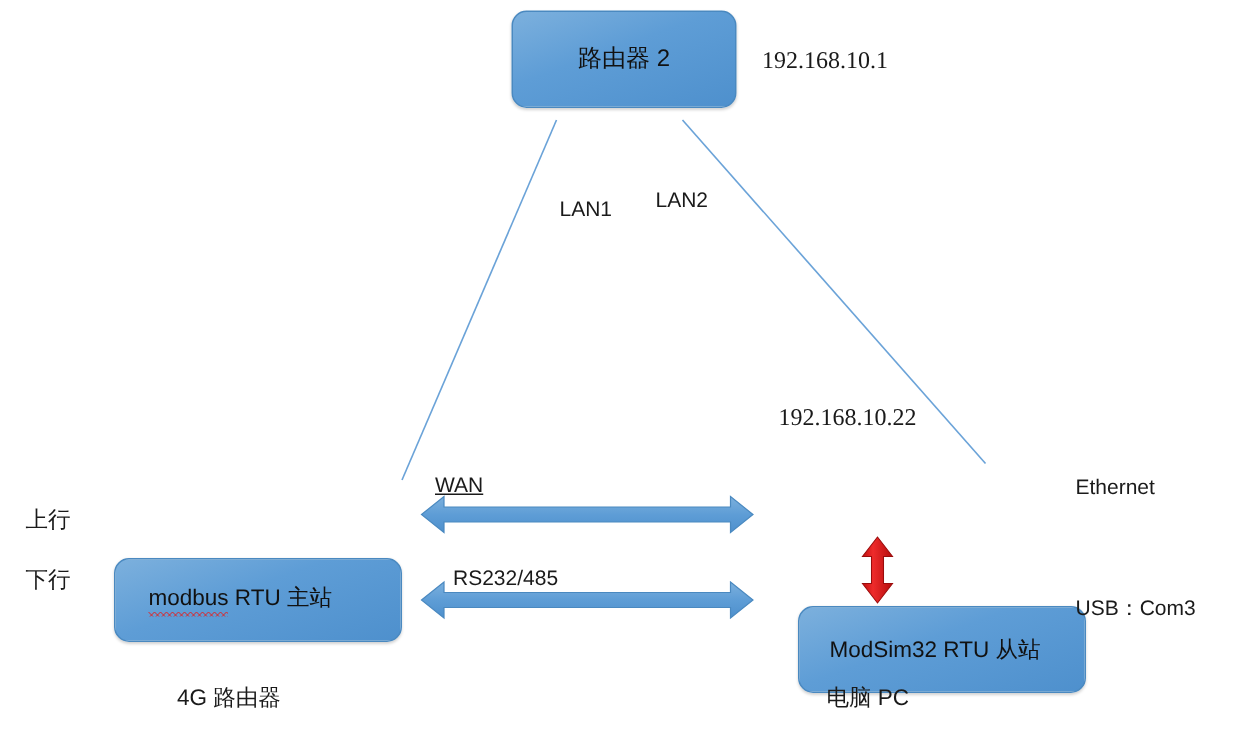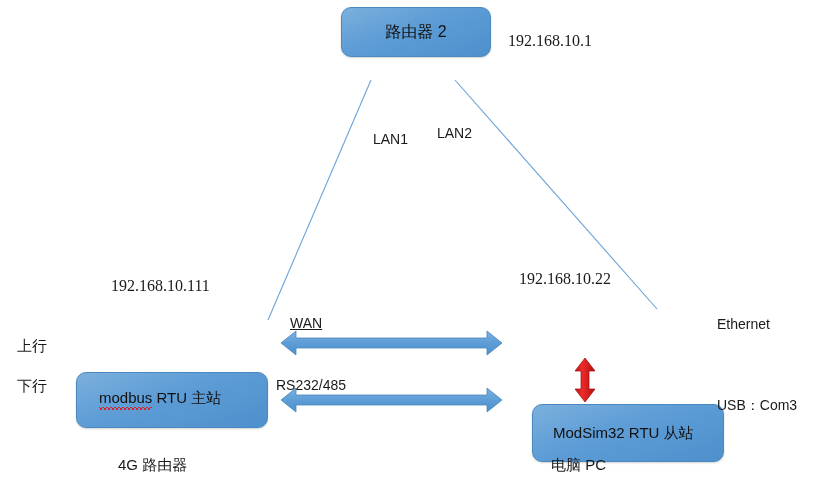--- a/index.html
+++ b/index.html
@@ -52,21 +52,21 @@
     text-align: left;
     padding-left: 22px;
   }
   .node.right-box .label {
     text-align: left;
     padding-left: 20px;
   }
 
   #router-node {
     left: 341px; top: 7px;
-    width: 150px; height: 50px;
+    width: 150px; height: 65px;
     justify-content: center;
     font-size: 16px;
   }
 
   #modbus-tcp-slave-node {
     left: 76px; top: 318px;
     width: 192px; height: 48px;
   }
   #modbus-rtu-master-node {
     left: 76px; top: 372px;
@@ -110,21 +110,21 @@
   .anno.serif {
     font-family: "Liberation Serif", "DejaVu Serif", serif;
   }
 
   #router-ip       { left: 508px; top: 32px;  font-size: 16px; }
   #lan1-label      { left: 373px; top: 131px; font-size: 14px; }
   #lan2-label      { left: 437px; top: 125px; font-size: 14px; }
   #left-ip         { left: 111px; top: 277px; font-size: 16px; }
   #right-ip        { left: 519px; top: 270px; font-size: 16px; }
   #wan-label       { left: 290px; top: 315px; font-size: 14px; text-decoration: underline; }
-  #serial-label    { left: 276px; top: 377px; font-size: 14px; }
+  #serial-label    { left: 302px; top: 377px; font-size: 14px; }
   #ethernet-label  { left: 717px; top: 316px; font-size: 14px; }
   #usb-label       { left: 717px; top: 397px; font-size: 14px; }
   #uplink-label    { left: 17px;  top: 337px; font-size: 15px; }
   #downlink-label  { left: 17px;  top: 377px; font-size: 15px; }
   #left-caption    { left: 118px; top: 456px; font-size: 15px; }
   #right-caption   { left: 551px; top: 456px; font-size: 15px; }
 </style>
 </head>
 <body>
 
@@ -162,21 +162,20 @@
   </svg>
 
   <div class="node" id="router-node">
     <span class="label">路由器 2</span>
   </div>
   <div class="anno serif" id="router-ip">192.168.10.1</div>
 
   <div class="anno" id="lan1-label">LAN1</div>
   <div class="anno" id="lan2-label">LAN2</div>
 
-  <div class="anno serif" id="left-ip">192.168.10.111</div>
 
 
   <div class="node left-box" id="modbus-rtu-master-node">
     <span class="label"><span class="squiggle">modbus</span><span> RTU 主站</span></span>
   </div>
 
   <div class="anno" id="left-caption">4G 路由器</div>
 
   <div class="anno serif" id="right-ip">192.168.10.22</div>
 

